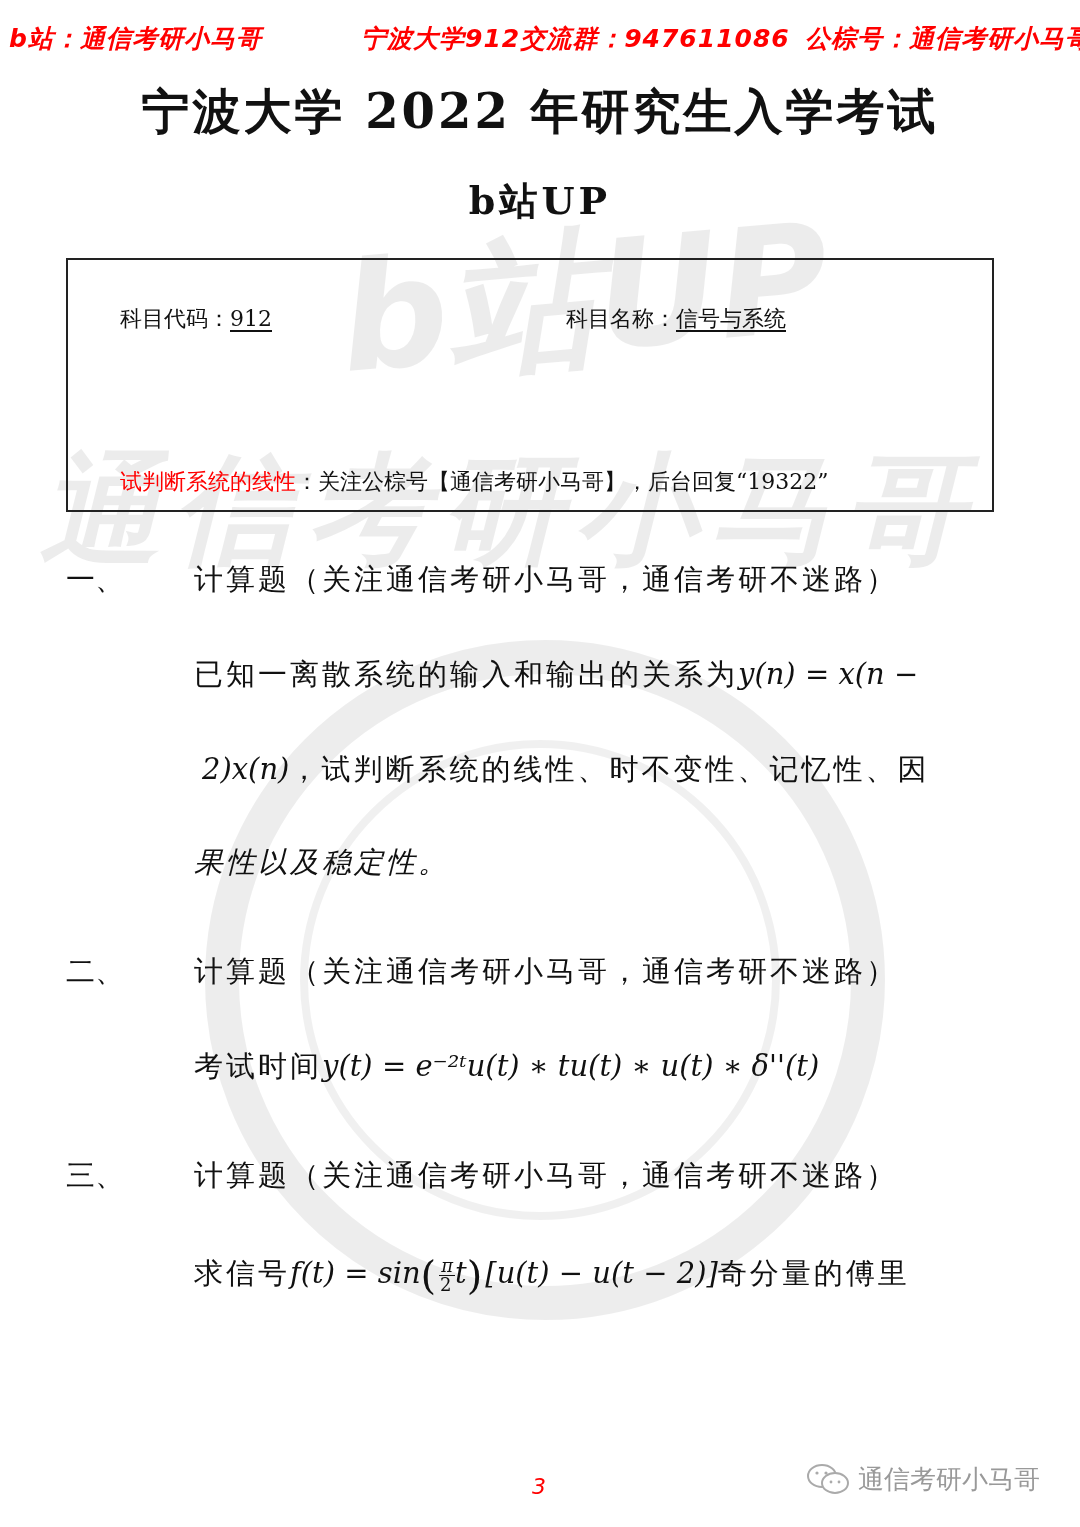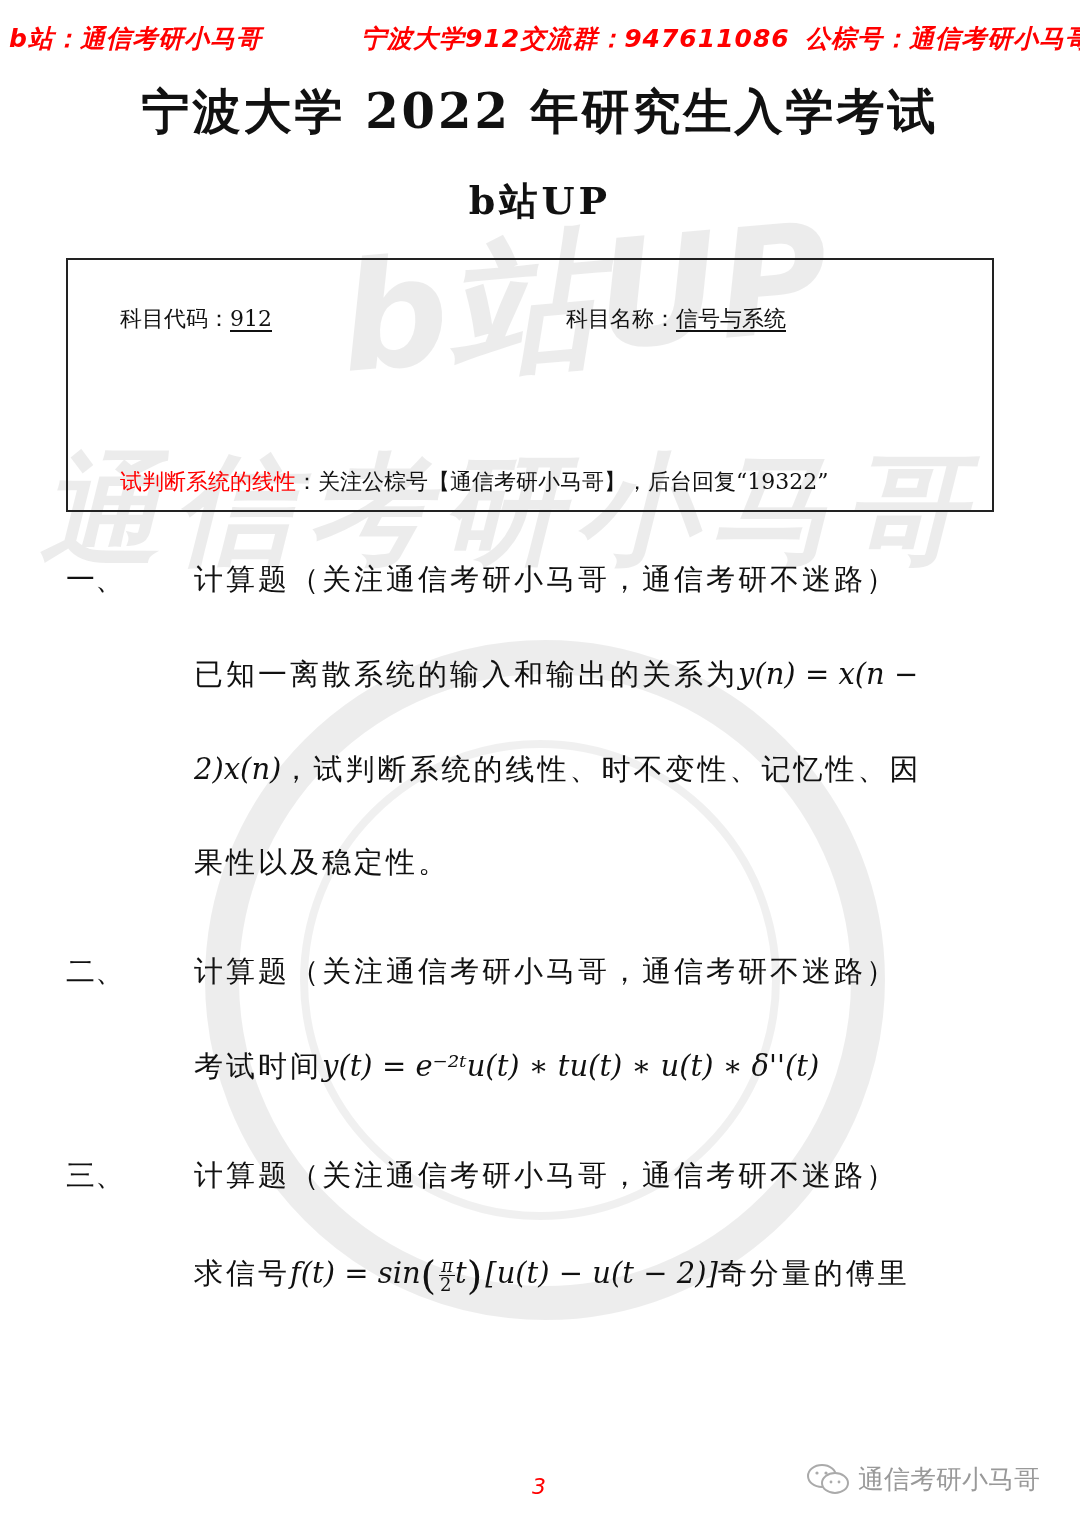--- a/index.html
+++ b/index.html
@@ -94,24 +94,24 @@
   <div class="row row3">
     <span class="red">试判断系统的线性</span><span>：关注公棕号【通信考研小马哥】，后台回复“19322”</span>
   </div>
 </div>
 
 <div class="num" style="top:560px;">一、</div>
 <div class="q" style="top:560px; left:174px;">计算题（关注通信考研小马哥，通信考研不迷路）</div>
 <div class="q" style="top:655px; left:174px;">
   <span>已知一离散系统的输入和输出的关系为</span><span class="math">y(n) = x(n −</span>
 </div>
-<div class="q" style="top:750px; left:174px;">
+<div class="q" style="top:750px; left:182px;">
   <span class="math">2)x(n)</span><span>，试判断系统的线性、时不变性、记忆性、因</span>
 </div>
-<div class="q" style="top:843px; left:174px;">果性以及稳定性。</div>
+<div class="q" style="top:843px; left:174px;font-style:italic;">果性以及稳定性。</div>
 
 <div class="num" style="top:952px;">二、</div>
 <div class="q" style="top:952px; left:174px;">计算题（关注通信考研小马哥，通信考研不迷路）</div>
 <div class="q" style="top:1047px; left:174px;">
   <span>考试时间</span><span class="math">y(t) = e⁻²ᵗu(t) ∗ tu(t) ∗ u(t) ∗ δ''(t)</span>
 </div>
 
 <div class="num" style="top:1156px;">三、</div>
 <div class="q" style="top:1156px; left:174px;">计算题（关注通信考研小马哥，通信考研不迷路）</div>
 <div class="q" style="top:1252px; left:174px;">

